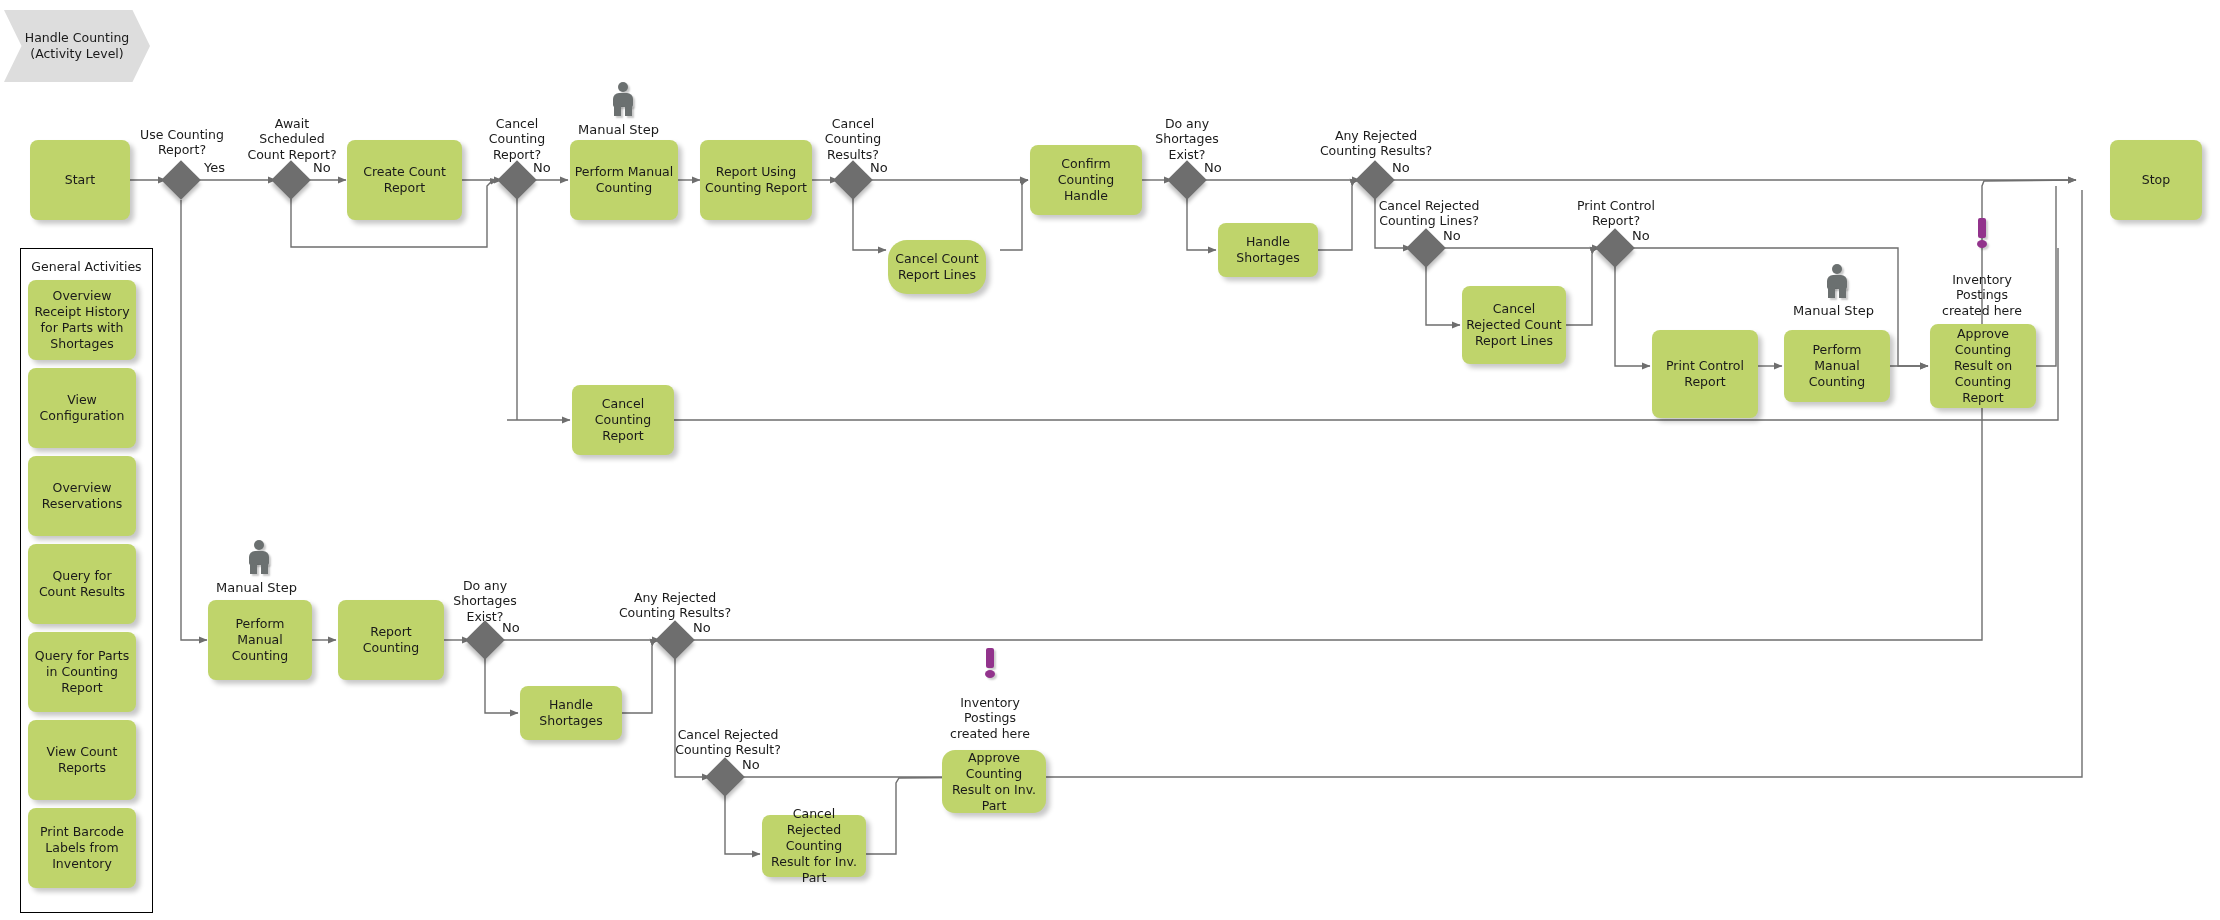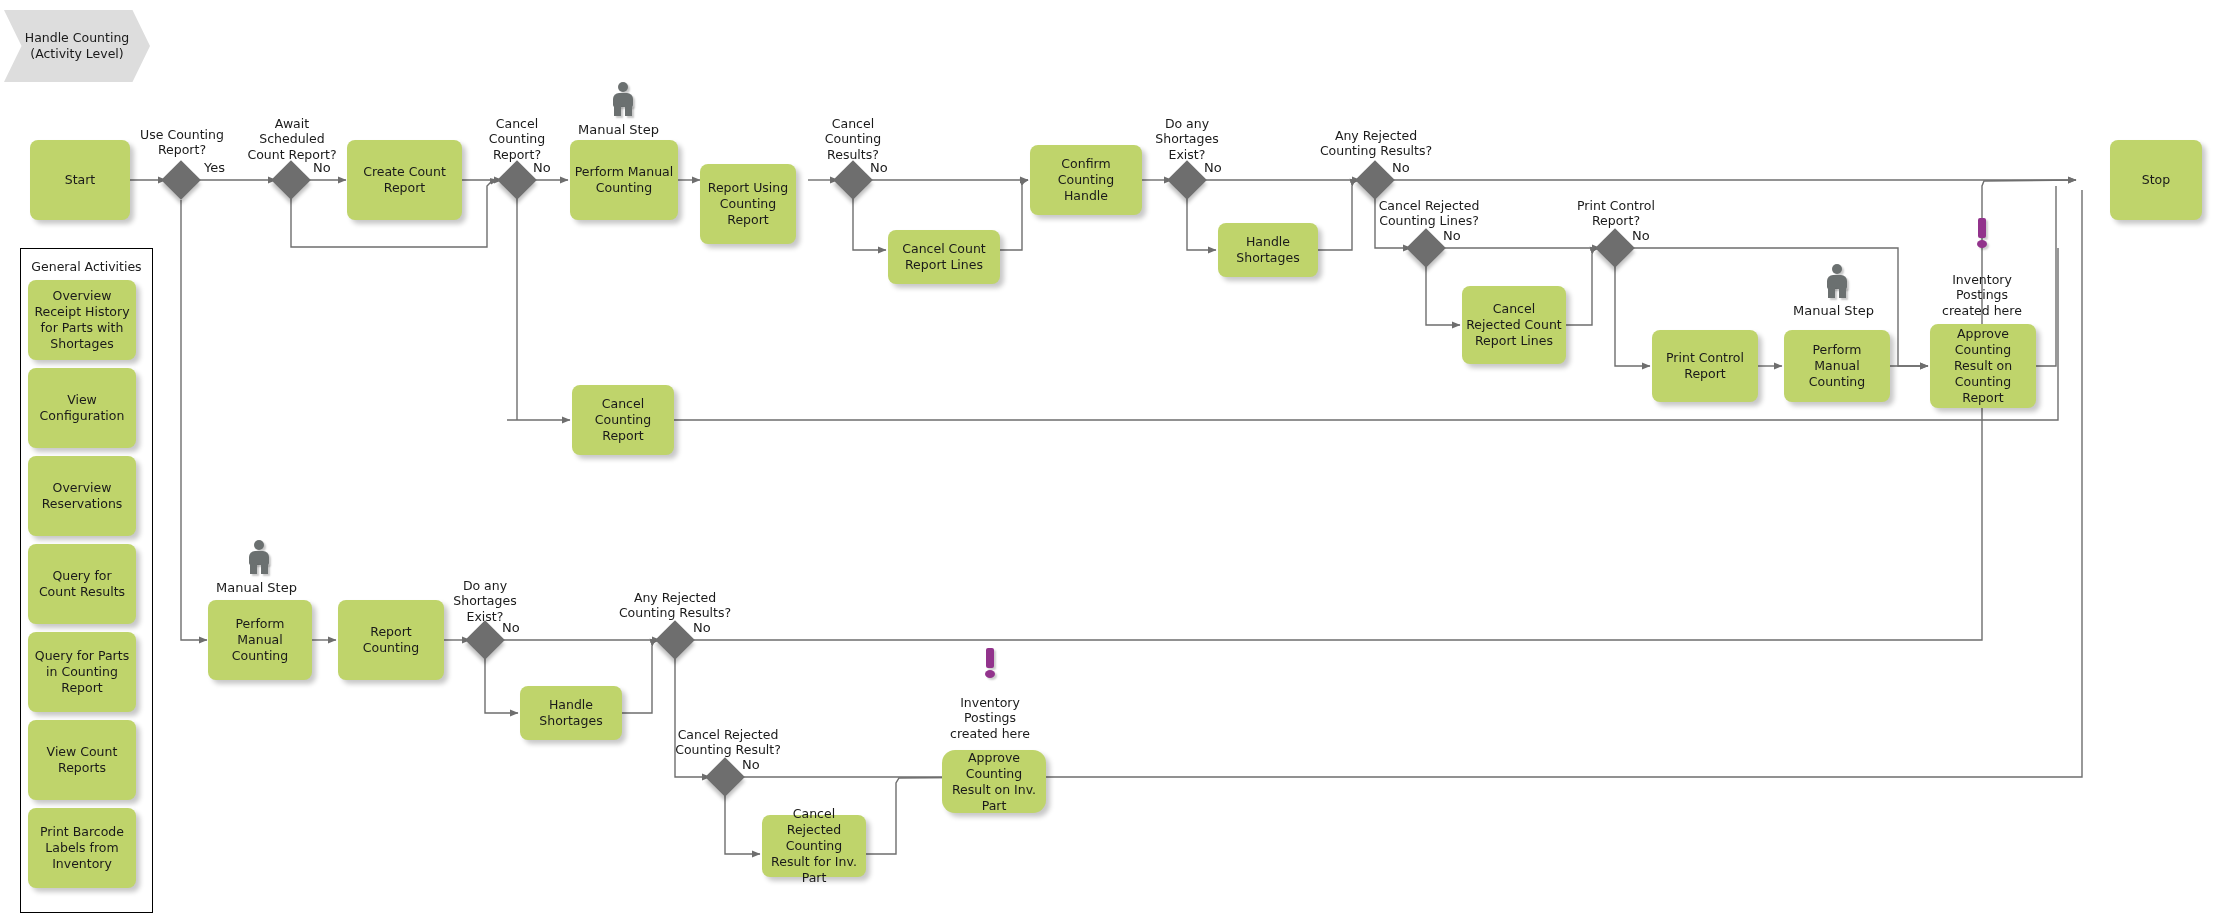--- a/index.html
+++ b/index.html
@@ -287,32 +287,32 @@
       <div class="body"></div>
       <div class="lleg"></div>
       <div class="rleg"></div>
   </div>
   <div class="flag" style="left:578px;top:122px;">Manual Step</div>
   <div class="node" style="left:570px;top:140px;width:108px;height:80px;">
     <span>Perform Manual
 Counting</span>
   </div>
 
-  <div class="node" style="left:700px;top:140px;width:96px;height:80px;margin-top:24px;">
+  <div class="node" style="left:700px;top:140px;width:112px;height:80px;">
     <span>Report Using
 Counting Report</span>
   </div>
 
   <div class="gw" style="left:839px;top:166px;"></div>
   <div class="lbl" style="left:802px;top:116px;width:102px;">Cancel
 Counting
 Results?</div>
   <div class="flag" style="left:870px;top:160px;">No</div>
 
-  <div class="node" style="left:888px;top:230px;width:112px;height:54px;">
+  <div class="node" style="left:888px;top:240px;width:98px;height:54px;border-radius:19px;">
     <span>Cancel Count
 Report Lines</span>
   </div>
 
   <div class="node" style="left:1030px;top:145px;width:112px;height:70px;">
     <span>Confirm
 Counting Handle</span>
   </div>
 
   <div class="gw" style="left:1173px;top:166px;"></div>
@@ -340,21 +340,21 @@
     <span>Cancel Rejected
 Count Report
 Lines</span>
   </div>
 
   <div class="gw" style="left:1601px;top:234px;"></div>
   <div class="lbl" style="left:1560px;top:198px;width:112px;">Print Control
 Report?</div>
   <div class="flag" style="left:1632px;top:228px;">No</div>
 
-  <div class="node" style="left:1652px;top:330px;width:106px;height:72px;">
+  <div class="node" style="left:1652px;top:330px;width:106px;height:88px;">
     <span>Print Control
 Report</span>
   </div>
 
   <div class="person" style="left:1824px;top:264px;">
     <div class="head"></div>
       <div class="body"></div>
       <div class="lleg"></div>
       <div class="rleg"></div>
   </div>

